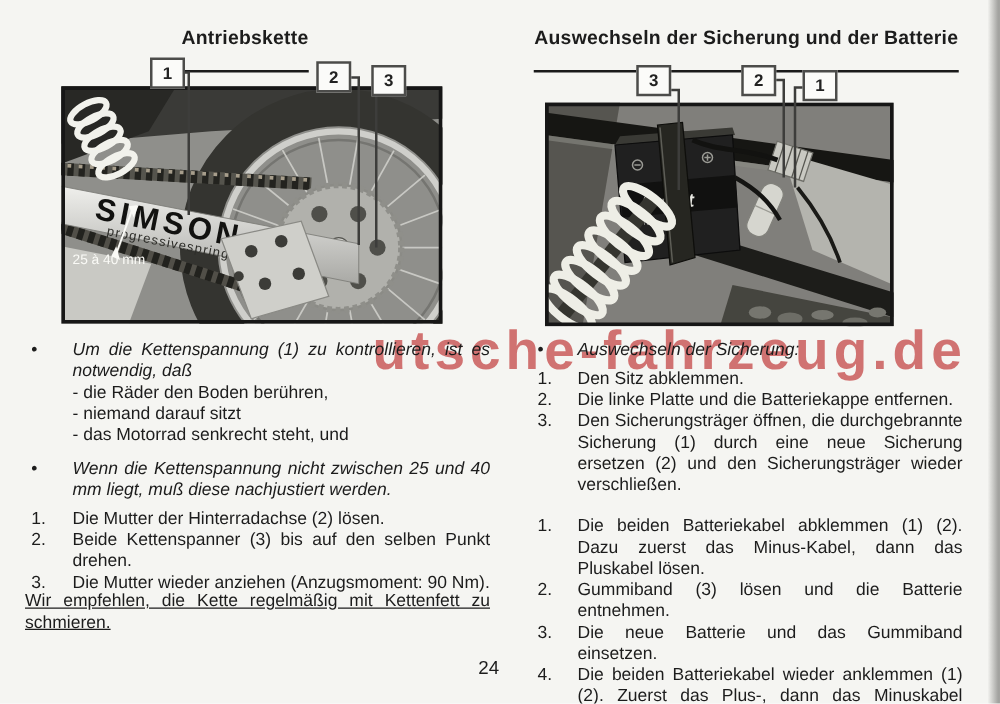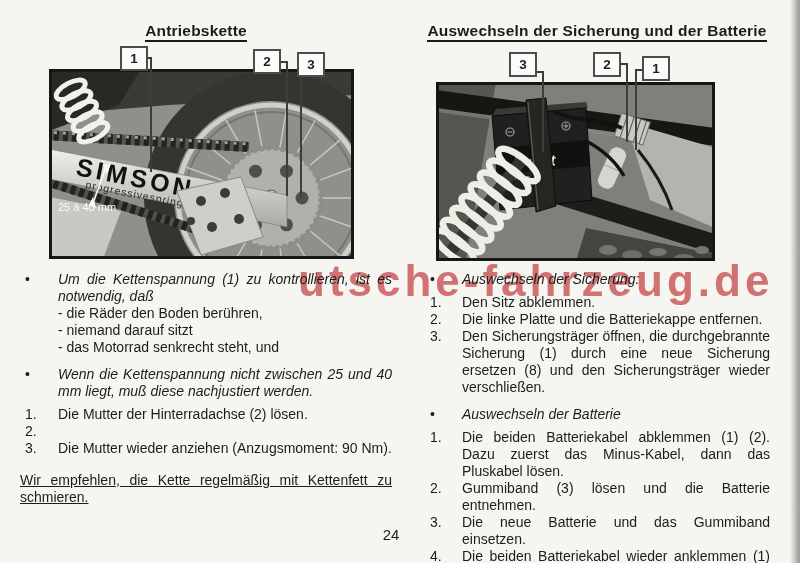--- a/index.html
+++ b/index.html
@@ -3,21 +3,21 @@
 <meta charset="utf-8">
 <style>
   html,body{margin:0;padding:0;}
   .page{position:relative;width:800px;height:563px;background:#f5f5f2;overflow:hidden;
         font-family:"Liberation Sans",sans-serif;color:#1c1c1c;}
   .scan-edge{position:absolute;right:0;top:0;width:10px;height:563px;z-index:5;
         background:linear-gradient(to right,rgba(150,150,148,0),#a3a3a0 85%);}
   .watermark{position:absolute;left:298px;top:256px;z-index:0;font-size:44px;font-weight:bold;
         letter-spacing:4px;color:#b91c1c;opacity:.6;white-space:nowrap;}
   .title{position:absolute;text-align:center;z-index:2;}
-  .title span{font-size:15.5px;font-weight:bold;border-bottom:2px solid #1a1a1a;padding-bottom:1px;letter-spacing:.2px;}
+  .title span{font-size:15.5px;font-weight:bold;border-bottom:2px solid #1a1a1a;padding-bottom:17px;letter-spacing:.2px;}
   .photo{position:absolute;z-index:1;}
   .lines-overlay{position:absolute;left:0;top:0;z-index:2;pointer-events:none;}
   .callout{position:absolute;width:24px;height:21px;border:2px solid #4c4c4a;background:#fbfbf9;z-index:3;
         display:flex;align-items:center;justify-content:center;font-size:13.5px;font-weight:bold;color:#222;}
   .tcol{position:absolute;z-index:1;font-size:14px;line-height:17px;}
   .row{display:flex;align-items:flex-start;justify-content:space-between;}
   .mk{flex:none;font-size:14px;}
   .lcol .mk{width:38px;padding-left:5px;box-sizing:border-box;}
   .rcol .mk{width:34px;padding-left:2px;box-sizing:border-box;}
   .mk.dot::before{content:"•";}
@@ -235,20 +235,21 @@
       <span class="mk dot"></span>
       <div class="txt it">Wenn die Kettenspannung nicht zwischen 25 und 40 mm liegt, muß diese nachjustiert werden.</div>
     </div>
     <div class="gap6"></div>
     <div class="row">
       <span class="mk">1.</span>
       <div class="txt">Die Mutter der Hinterradachse (2) lösen.</div>
     </div>
     <div class="row">
       <span class="mk">2.</span>
+      <div class="txt">Beide Kettenspanner (3) bis auf den selben Punkt drehen.</div>
     </div>
     <div class="row">
       <span class="mk">3.</span>
       <div class="txt">Die Mutter wieder anziehen (Anzugsmoment: 90 Nm).</div>
     </div>
   </div>
   <div class="tcol" style="left:20px;top:472px;width:372px;text-align:justify;text-decoration:underline;">Wir empfehlen, die Kette regelmäßig mit Kettenfett zu schmieren.</div>
 
   <div class="tcol rcol" style="left:428px;top:271px;width:342px;">
     <div class="row">
@@ -259,27 +260,23 @@
     <div class="row">
       <span class="mk">1.</span>
       <div class="txt">Den Sitz abklemmen.</div>
     </div>
     <div class="row">
       <span class="mk">2.</span>
       <div class="txt">Die linke Platte und die Batteriekappe entfernen.</div>
     </div>
     <div class="row">
       <span class="mk">3.</span>
-      <div class="txt">Den Sicherungsträger öffnen, die durchgebrannte Sicherung (1) durch eine neue Sicherung ersetzen (8) und den Sicherungsträger wieder verschließen.</div>
+      <div class="txt">Den Sicherungsträger öffnen, die durchgebrannte Sicherung (1) durch eine neue Sicherung ersetzen (2) und den Sicherungsträger wieder verschließen.</div>
     </div>
     <div class="gap10"></div>
-    <div class="row">
-      <span class="mk dot"></span>
-      <div class="txt it">Auswechseln der Batterie</div>
-    </div>
     <div class="gap6"></div>
     <div class="row">
       <span class="mk">1.</span>
       <div class="txt">Die beiden Batteriekabel abklemmen (1) (2). Dazu zuerst das Minus-Kabel, dann das Pluskabel lösen.</div>
     </div>
     <div class="row">
       <span class="mk">2.</span>
       <div class="txt">Gummiband (3) lösen und die Batterie entnehmen.</div>
     </div>
     <div class="row">

